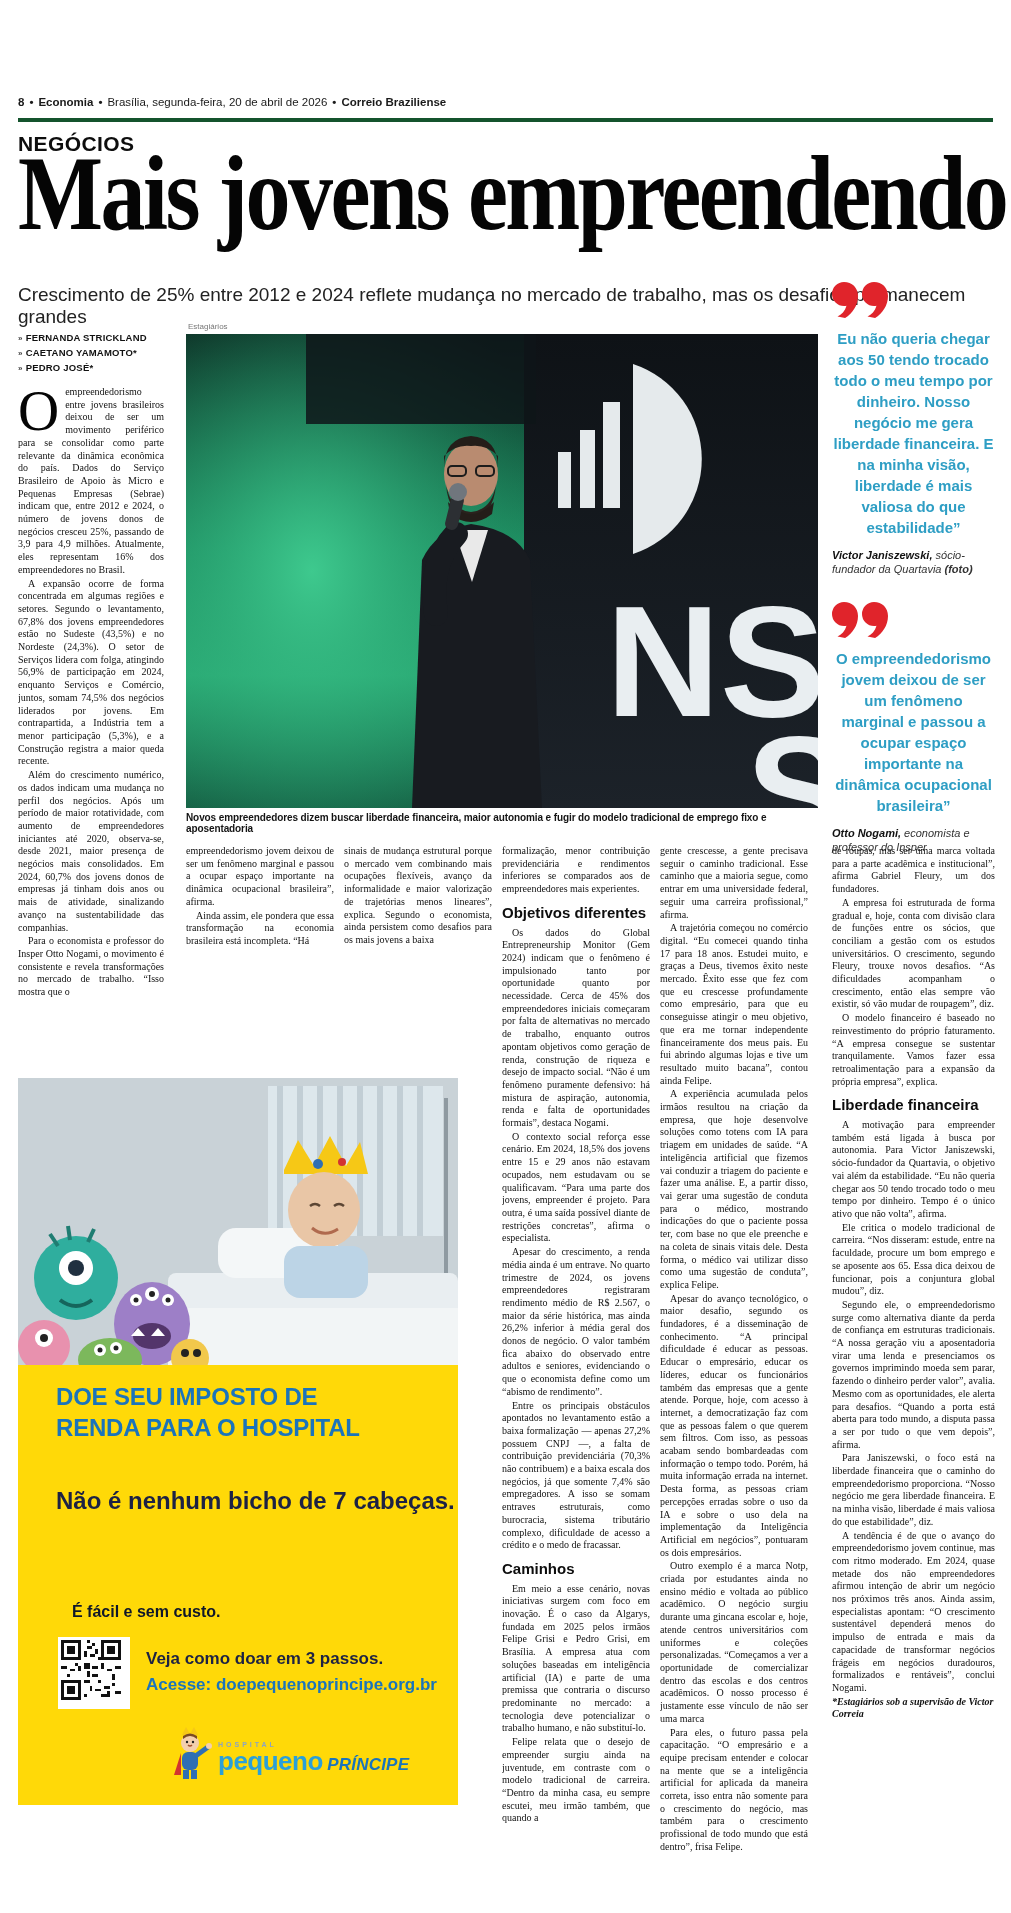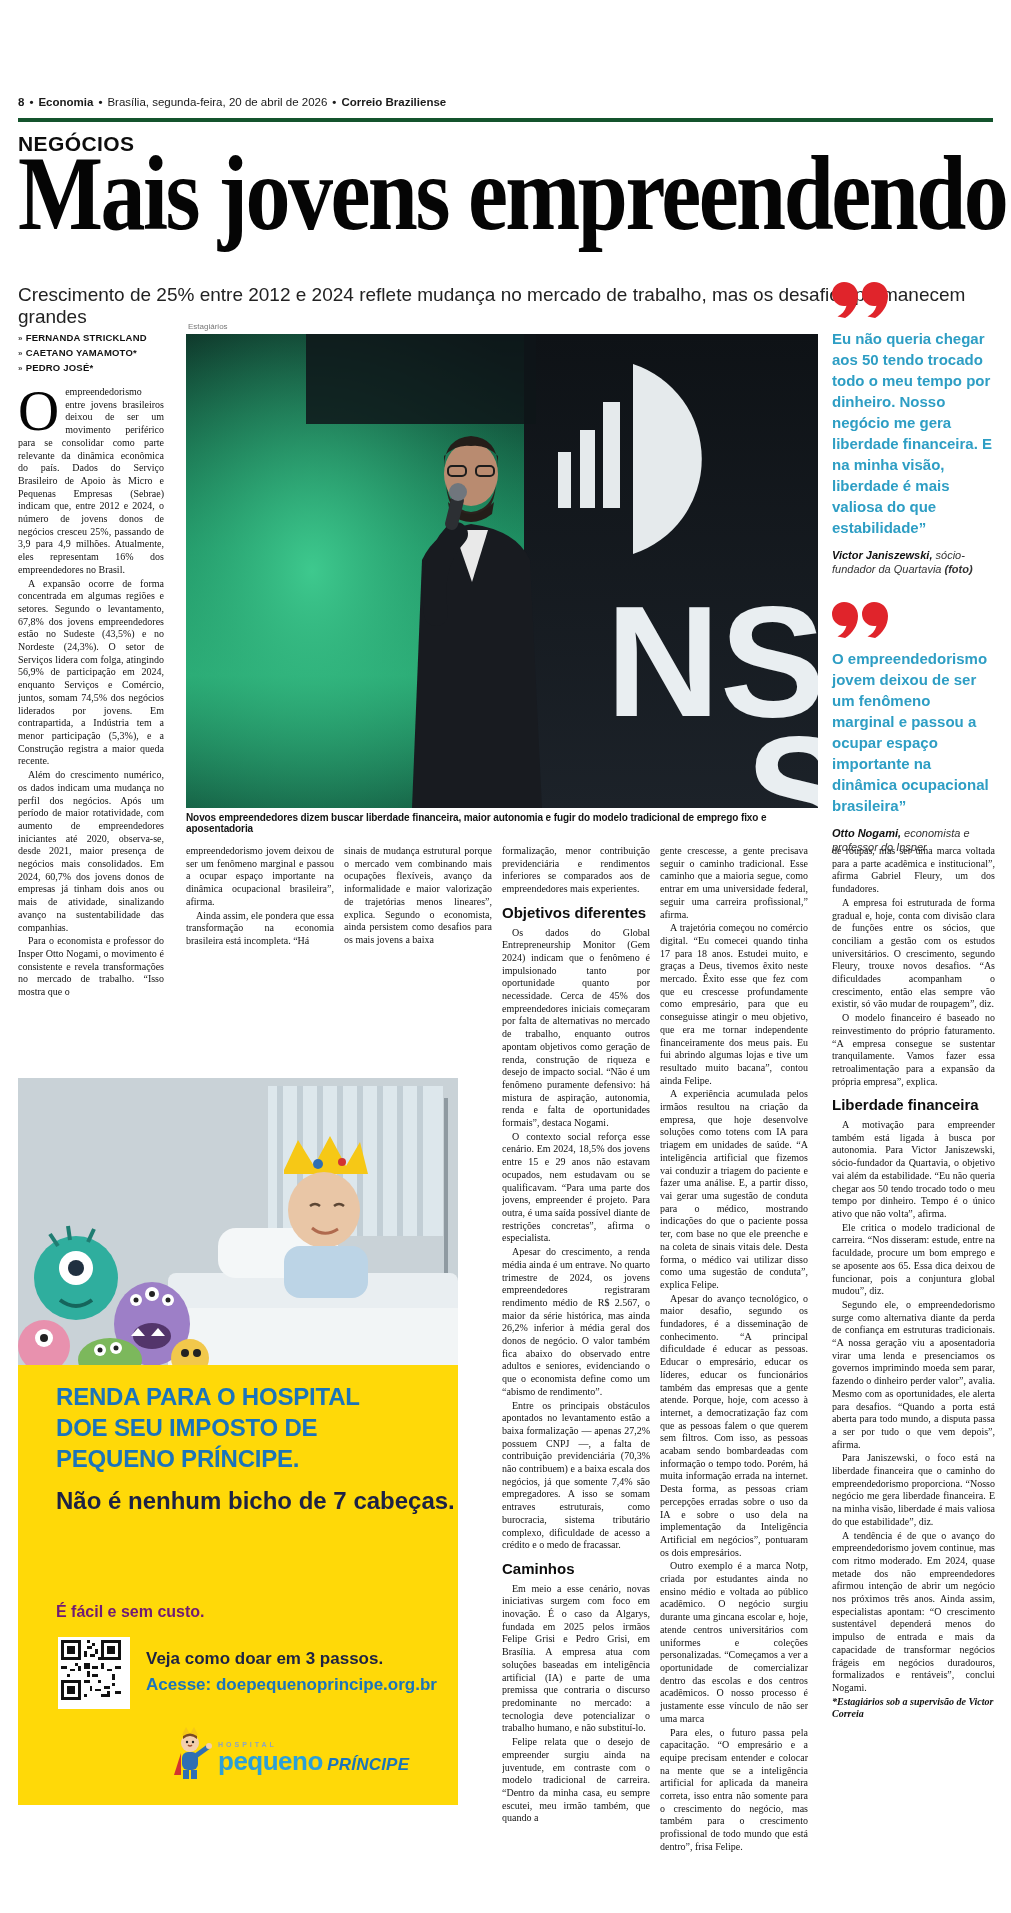--- a/index.html
+++ b/index.html
@@ -40,36 +40,36 @@
   .c2{left:186px;top:845px;width:148px;height:232px;}
   .c3{left:344px;top:845px;width:148px;height:232px;}
   .c4{left:502px;top:845px;width:148px;height:1062px;}
   .c5{left:660px;top:845px;width:148px;height:1062px;}
   .c6{left:832px;top:845px;width:163px;height:1062px;}
   .footnote{font-weight:700;font-style:italic;font-size:10px;margin-top:9px;text-indent:0 !important;text-align:left;}
   
   .rail{position:absolute;left:832px;top:282px;width:163px;}
   .qicon{width:58px;height:36px;display:block;margin-bottom:10px;}
   .qtext{font-family:"Liberation Sans",sans-serif;font-weight:700;font-size:15px;
-         line-height:21px;color:#2e9ec4;margin:0 0 10px 0;}
+         line-height:21px;color:#2e9ec4;margin:0 0 10px 0;text-align:center;}
   .qattr{font-family:"Liberation Sans",sans-serif;font-size:11px;font-style:italic;
          color:#333;line-height:14px;margin:0 0 26px 0;}
   .qattr .nm{font-weight:700;color:#111;}
   .qattr .ft{font-weight:700;}
   
   .ad{position:absolute;left:18px;top:1078px;width:440px;height:727px;overflow:hidden;}
   .ad-photo{position:absolute;left:0;top:0;width:440px;height:290px;}
   .ad-yellow{position:absolute;left:0;top:287px;width:440px;height:440px;background:#ffd908;
              font-family:"Liberation Sans",sans-serif;}
   .ad-head{position:absolute;left:38px;top:16px;font-weight:700;font-size:24px;line-height:31px;
            color:#1b74bb;letter-spacing:-.2px;}
   .ad-tag{position:absolute;left:38px;top:122px;font-weight:700;font-size:24px;color:#1d2244;}
   .ad-body{position:absolute;left:38px;top:162px;width:368px;font-size:14.5px;line-height:21.5px;
            color:#33333c;text-align:justify;}
-  .ad-easy{position:absolute;left:38px;top:238px;font-weight:700;font-size:16px;color:#701a75;}
+  .ad-easy{position:absolute;left:54px;top:238px;font-weight:700;font-size:16px;color:#0f172a;}
   .ad-qr{position:absolute;left:40px;top:272px;width:66px;height:66px;background:#fff;padding:3px;}
   .ad-qr svg{width:60px;height:60px;display:block;}
   .ad-v1{position:absolute;left:128px;top:284px;font-size:17px;font-weight:700;color:#1d2244;}
   .ad-v2{position:absolute;left:128px;top:310px;font-size:17px;font-weight:700;color:#1b74bb;}
   .ad-logo{position:absolute;left:150px;top:360px;display:flex;align-items:flex-end;}
   .ad-logo .mascot{width:44px;height:56px;margin-right:6px;}
   .logo-text{padding-bottom:4px;}
   .logo-hosp{font-size:7px;letter-spacing:3px;color:#8aa3c4;font-weight:700;display:block;margin-bottom:1px;}
   .logo-line{line-height:24px;white-space:nowrap;text-align:right;}
   .logo-peq{font-size:26px;color:#2ba0d8;font-weight:700;letter-spacing:-.5px;}
@@ -274,23 +274,22 @@
           <circle cx="82" cy="272" r="2.5" fill="#222"></circle>
             <circle cx="98" cy="270" r="2.5" fill="#222"></circle>
           <circle cx="172" cy="280" r="19" fill="#f2c84b"></circle>
           <circle cx="167" cy="275" r="4" fill="#222"></circle>
             <circle cx="179" cy="275" r="4" fill="#222"></circle>
         </g>
       </svg>
     </div>
     <div class="ad-yellow">
       <div class="ad-head">
+        <div>DOE SEU IMPOSTO DE</div>
         <div>RENDA PARA O HOSPITAL</div>
-        <div>DOE SEU IMPOSTO DE</div>
-        <div>PEQUENO PRÍNCIPE.</div>
       </div>
       <div class="ad-tag">Não é nenhum bicho de 7 cabeças.</div>
       <div class="ad-easy">É fácil e sem custo.</div>
       <div class="ad-qr">
         <svg viewBox="0 0 21 21" shape-rendering="crispEdges">
           <rect width="21" height="21" fill="#fff"></rect>
           <g fill="#111">
             <rect x="0" y="0" width="7" height="7"></rect>
               <rect x="14" y="0" width="7" height="7"></rect>
               <rect x="0" y="14" width="7" height="7"></rect>

